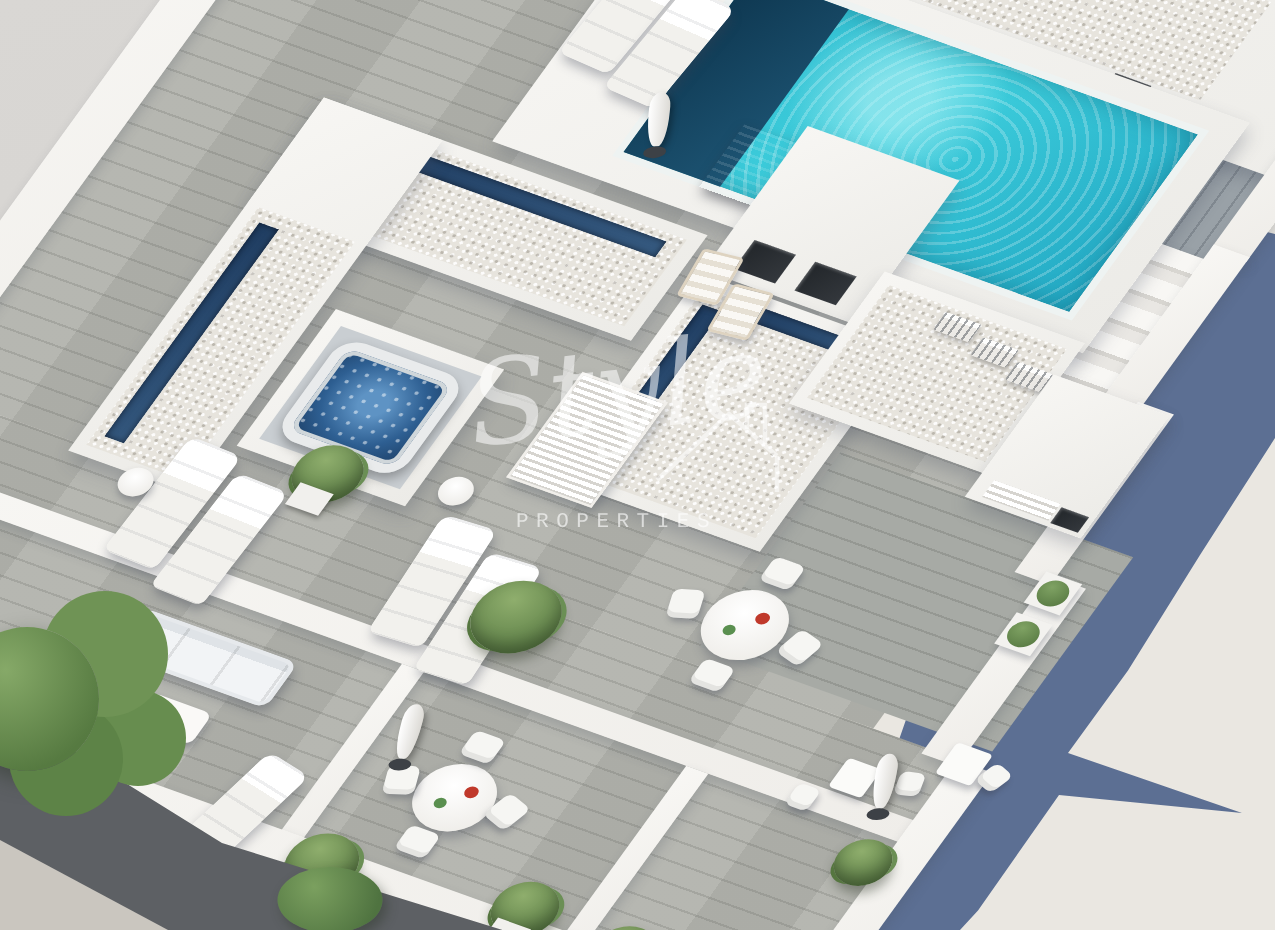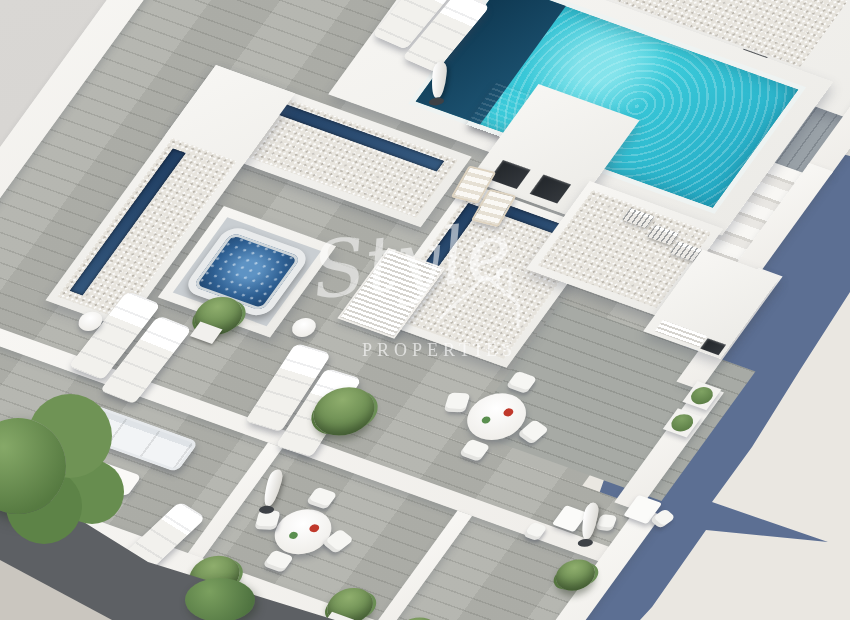--- a/index.html
+++ b/index.html
@@ -52,21 +52,21 @@
   .umb::after{content:"";position:absolute;left:-1px;bottom:-9px;width:14px;height:9px;border-radius:50%;background:#3d4146;}
   .sofa{background-image:repeating-linear-gradient(to right,transparent 0 34px,rgba(0,0,0,.09) 34px 36px),linear-gradient(to bottom,#dfe3e7 0 9px,#f2f4f6 9px);border-radius:8px;box-shadow:inset 0 0 0 3px #e6e9ec,3px 4px 7px rgba(60,66,82,.35);}
   .coffee{background:#faf9f7;border-radius:6px;box-shadow:2px 3px 5px rgba(60,66,82,.35);}
   .coffee::before{content:"";position:absolute;left:8px;top:7px;width:11px;height:11px;border-radius:50%;background:#503a24;}
   .tree{border-radius:50%;background:radial-gradient(circle at 35% 30%,#86a968,#567a41 75%);box-shadow:52px -30px 0 -6px #6f9355,26px 40px 0 -10px #5d8347,74px 26px 0 -16px #678d4f,4px 6px 14px rgba(40,50,35,.5);}
   .shrub{border-radius:50%;background:radial-gradient(circle at 35% 30%,#7ba05f,#4f7340 80%);box-shadow:3px 4px 8px rgba(40,50,35,.4);}
   
   .wm{left:312px;top:236px;width:260px;height:150px;pointer-events:none;}
   .wm-script{left:0;top:-14px;font-family:"DejaVu Serif",serif;font-style:italic;font-weight:400;font-size:78px;line-height:1;color:rgba(255,255,255,.55);transform:rotate(-6deg);}
   .wm-house{left:122px;top:28px;}
-  .wm-caption{left:50px;top:104px;font-family:Liberation Serif, serif;font-size:18px;letter-spacing:5px;color:rgba(255,255,255,.62);}
+  .wm-caption{left:32px;top:104px;font-family:Liberation Mono, monospace;font-size:14px;letter-spacing:5px;color:rgba(255,255,255,.62);}
 </style>
 </head>
 <body>
 
 <div class="scene">
 
   <div class="ground"></div>
   <div class="shadow"></div>
 
   <div class="plan">

